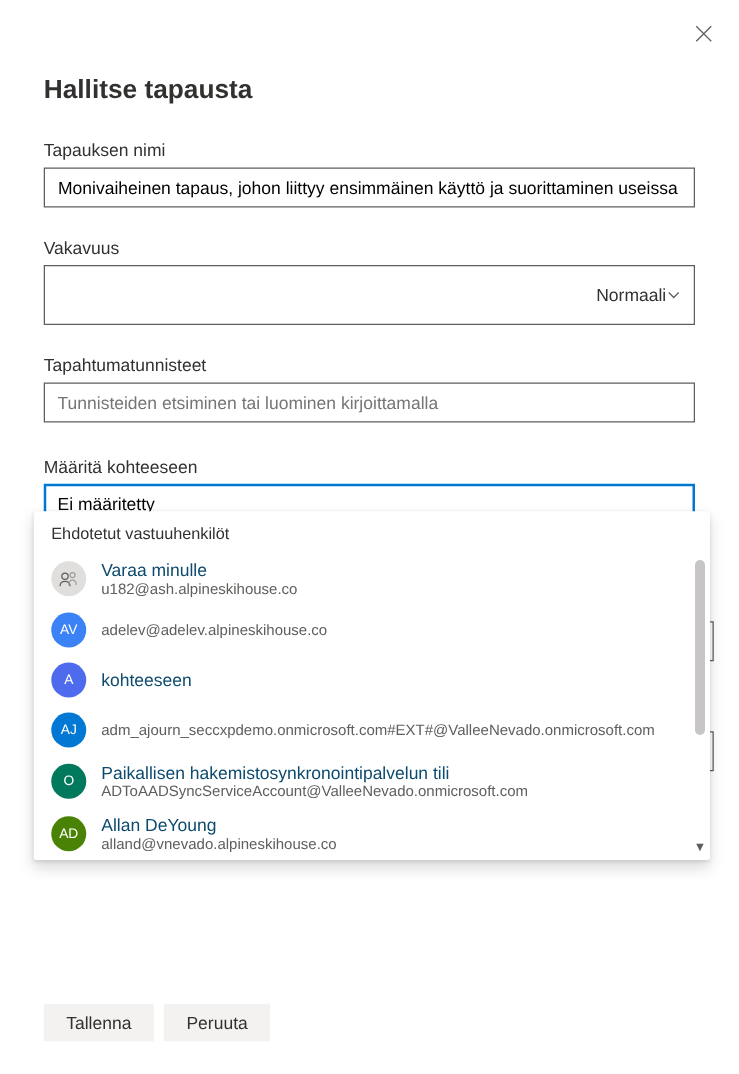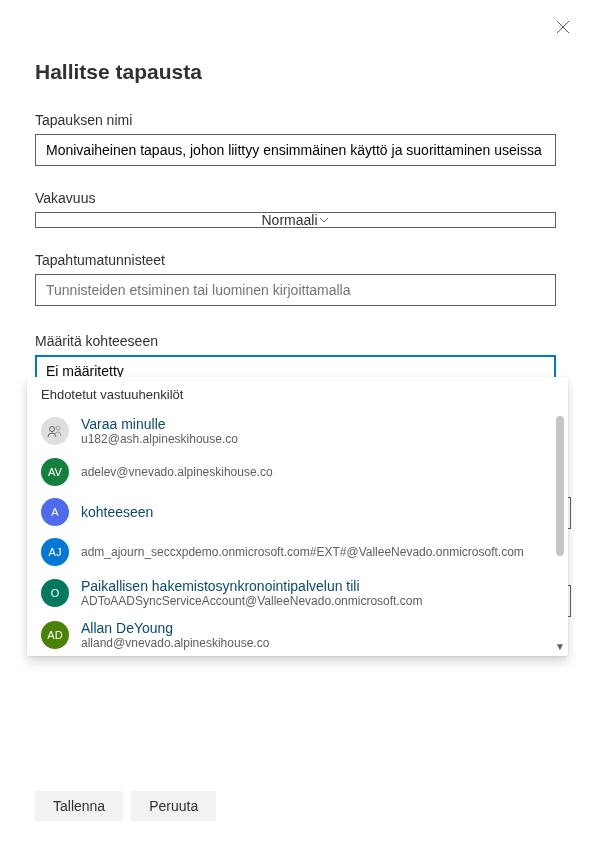--- a/index.html
+++ b/index.html
@@ -45,25 +45,25 @@
       font-family: inherit;
       height: 32px;
       background: #fff;
     }
     .text-input.focused {
       border: 2px solid #0078d4;
       padding: 5px 9px;
     }
     .select-box {
       width: 100%;
-      height: 16px;
+      height: 48px;
       border: 1px solid #605e5c;
       padding: 6px 10px;
       display: flex;
-      justify-content: center;
+      justify-content: flex-end;
       align-items: center;
       cursor: pointer;
       background: #fff;
     }
     .chevron {
       width: 12px;
       height: 12px;
     }
     .assign-section { margin-top: 27px; position: relative; }
     .dropdown-panel {
@@ -102,21 +102,21 @@
       font-size: 11px;
       font-weight: 400;
       color: #fff;
       margin-right: 12px;
       flex-shrink: 0;
     }
     .avatar-icon {
       background: #e1dfdd;
       color: #605e5c;
     }
-    .avatar-av { background: #15803d; }
+    .avatar-av { background: #3b82f6; }
     .avatar-a { background: #4f6bed; }
     .avatar-aj { background: #0078d4; }
     .avatar-o { background: #00795c; }
     .avatar-ad { background: #498205; }
     .suggestion-text { overflow: hidden; }
     .suggestion-name {
       font-size: 14px;
       color: #0c4a6e;
       white-space: nowrap;
       overflow: hidden;
@@ -157,21 +157,21 @@
       border: 1px solid #605e5c;
       display: flex;
       align-items: center;
       justify-content: center;
       background: #fff;
     }
     .hidden-sel-1 { top: 497px; }
     .hidden-sel-2 { top: 585px; }
     .footer-buttons {
       position: absolute;
-      bottom: 38px;
+      bottom: 26px;
       left: 35px;
       display: flex;
       gap: 8px;
     }
     .btn {
       padding: 7px 18px;
       border: none;
       background: #f3f2f1;
       font-size: 14px;
       font-family: inherit;
@@ -234,21 +234,21 @@
             </svg>
           </div>
           <div class="suggestion-text">
             <div class="suggestion-name">Varaa minulle</div>
             <div class="suggestion-email">u182@ash.alpineskihouse.co</div>
           </div>
         </div>
         <div class="suggestion-item">
           <div class="avatar avatar-av">AV</div>
           <div class="suggestion-text">
-            <div class="suggestion-email">adelev@vnevado.alpineskihouse.co</div>
+            <div class="suggestion-email">adelev@adelev.alpineskihouse.co</div>
           </div>
         </div>
         <div class="suggestion-item">
           <div class="avatar avatar-a">A</div>
           <div class="suggestion-text">
             <div class="suggestion-name">kohteeseen</div>
           </div>
         </div>
         <div class="suggestion-item">
           <div class="avatar avatar-aj">AJ</div>

